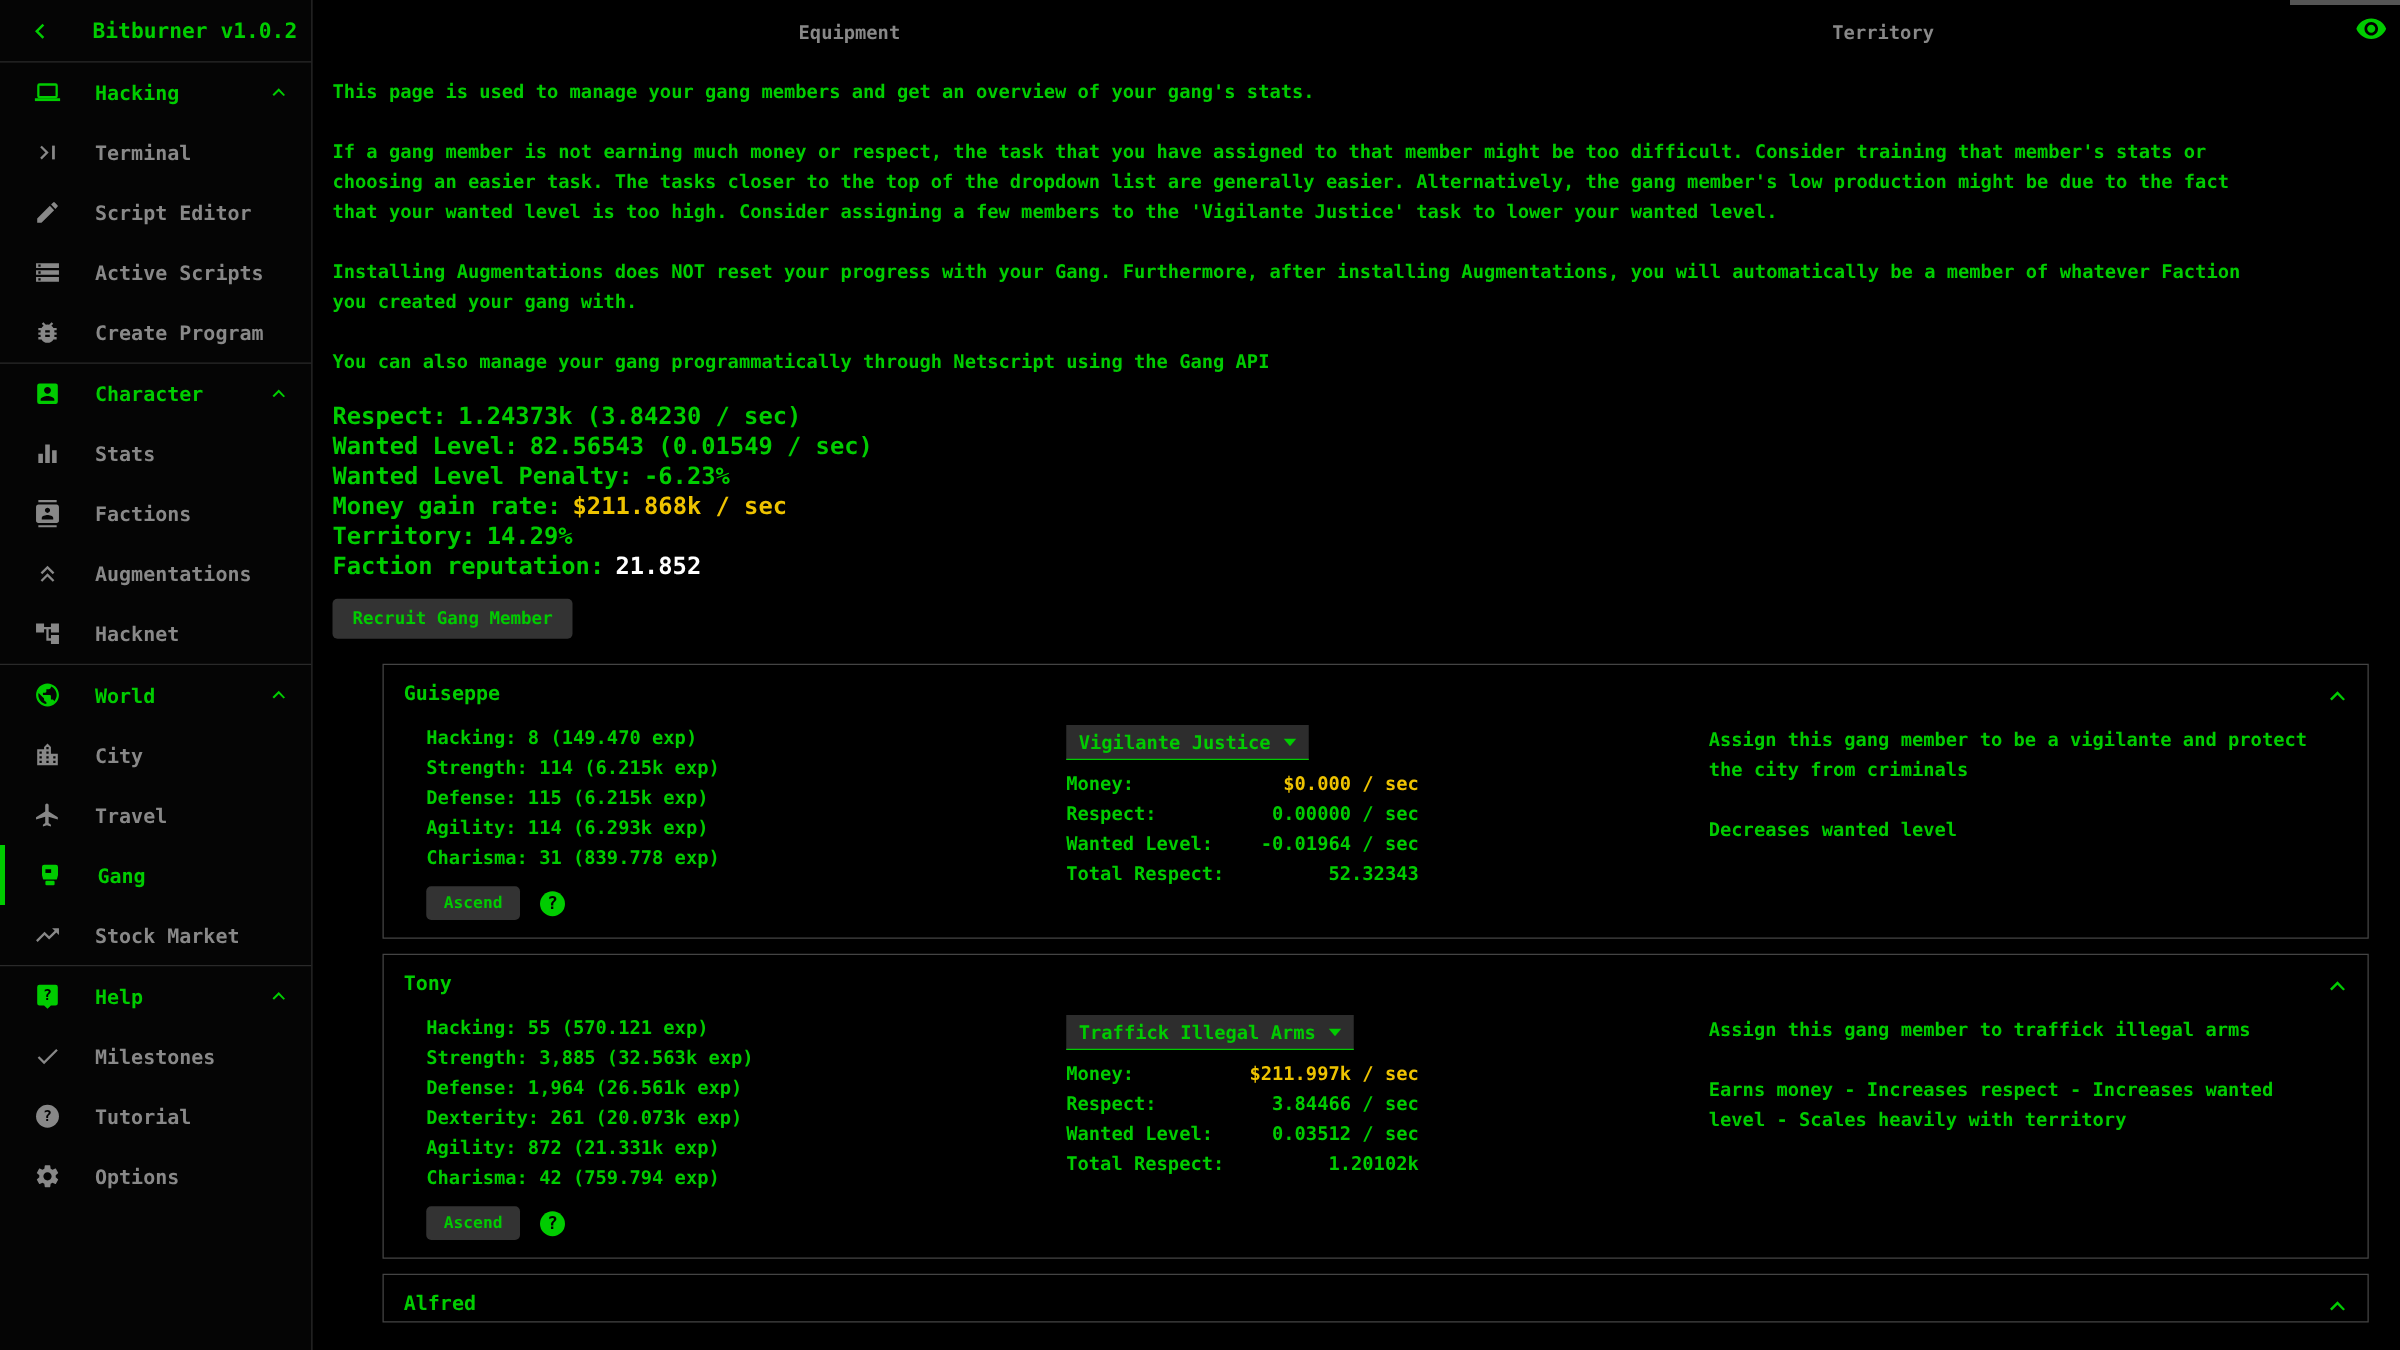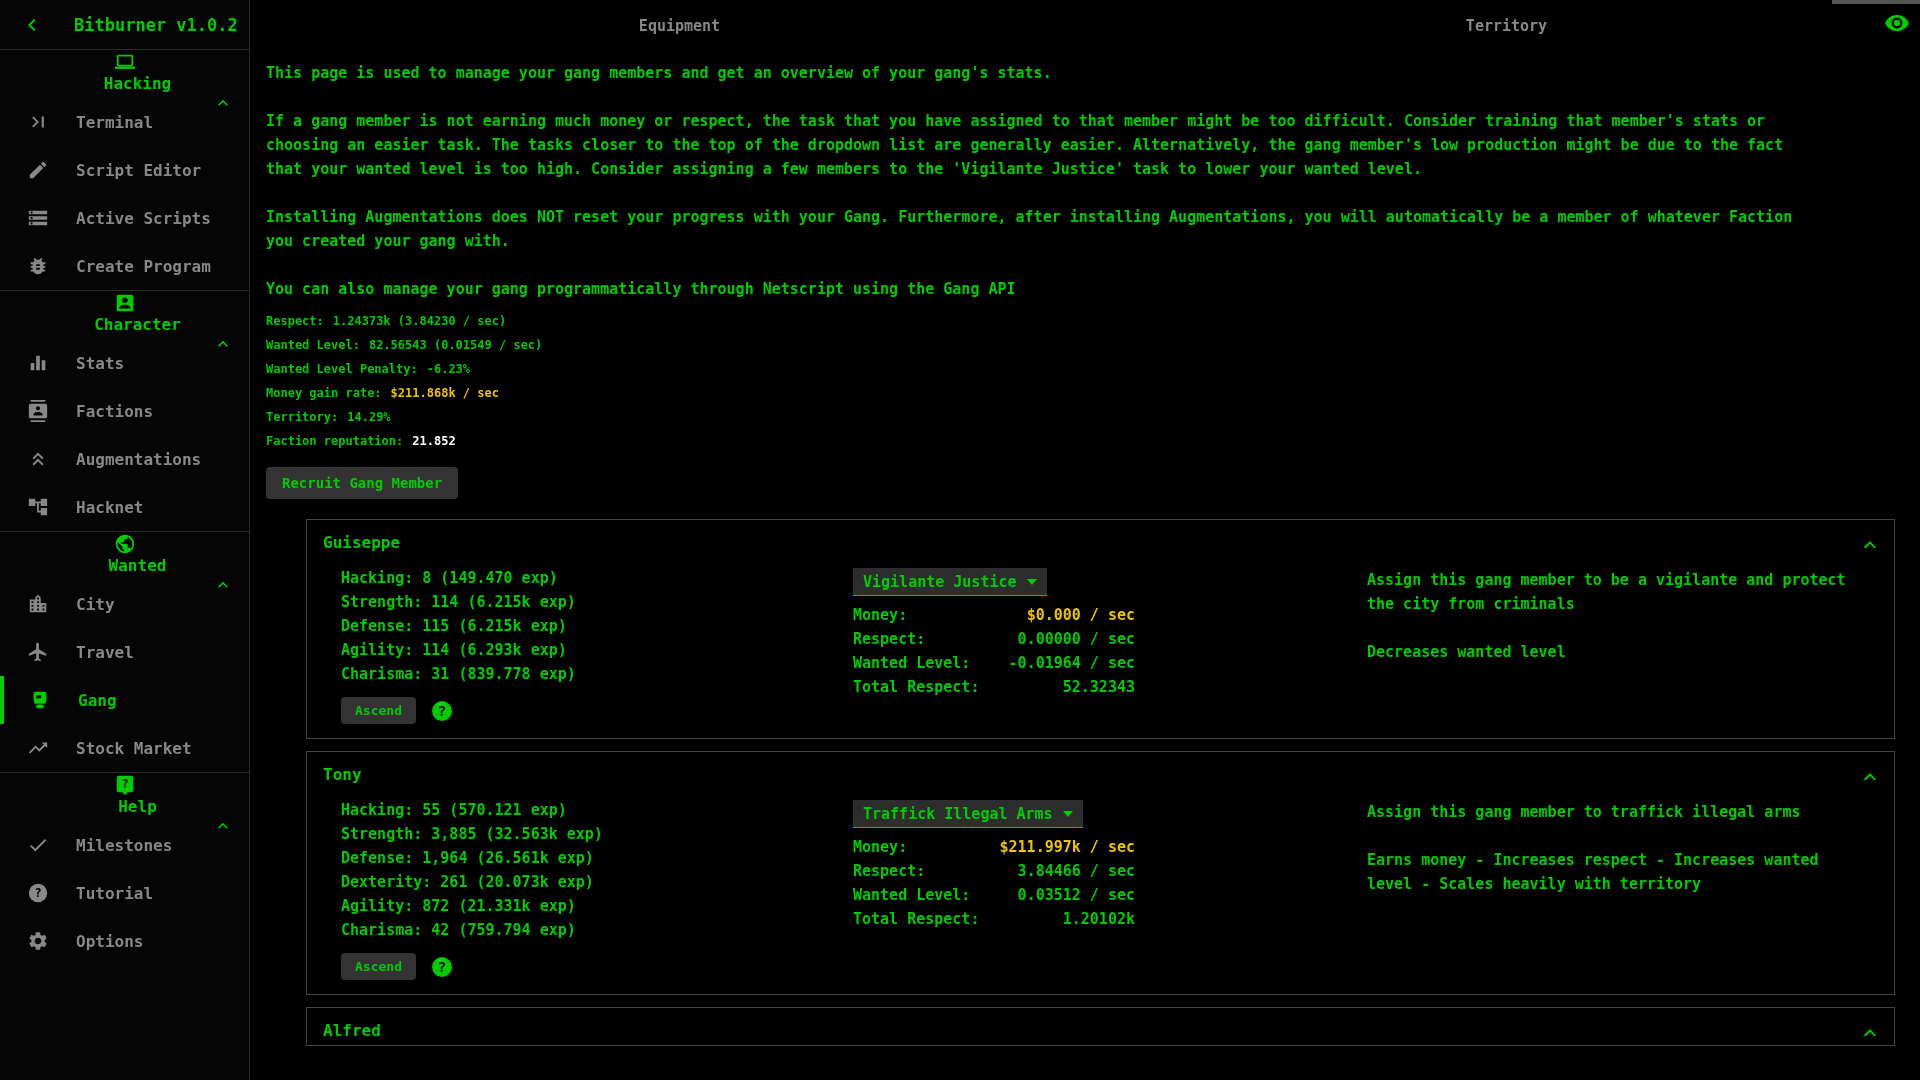--- a/index.html
+++ b/index.html
@@ -31,39 +31,39 @@
   .sb-back{width:26px;height:26px;color:var(--green);cursor:pointer;display:flex;align-items:center;}
   .sb-back svg{width:24px;height:24px;}
   .sb-title{margin-left:28px;font-size:17px;color:var(--green);}
   .sb-divider{border-top:1px solid var(--divider);}
   .sb-item{
     height:48px;display:flex;align-items:center;padding-left:26px;cursor:pointer;
   }
   .sb-item .sb-icon{width:24px;height:24px;margin-right:26px;display:flex;align-items:center;justify-content:center;flex:0 0 24px;}
   .sb-item .sb-icon svg{width:22px;height:22px;}
   .sb-item .sb-label{font-size:16px;}
-  .sb-item.section{color:var(--green);flex-direction:column;}
+  .sb-item.section{color:var(--green);}
   .sb-item.sub{color:var(--gray);}
   .sb-item.active{border-left:4px solid var(--green);padding-left:24px;color:var(--green);}
   .sb-chevron{margin-left:auto;margin-right:16px;width:20px;height:20px;color:var(--green);}
   .sb-chevron svg{width:20px;height:20px;}
   
   .main{position:absolute;left:250px;top:0;width:1670px;height:1080px;}
   .tabbar{display:flex;height:51px;margin-left:16px;}
   .tab{flex:1;display:flex;align-items:center;justify-content:center;font-size:15px;color:var(--gray);cursor:pointer;position:relative;}
   .tab.selected{color:var(--green);border-bottom:2px solid var(--green);}
   .overview-bar{position:absolute;top:0;right:0;width:88px;height:4px;background:#555;}
   .eye-btn{position:absolute;top:10px;right:10px;width:26px;height:26px;color:var(--green);cursor:pointer;}
   .eye-btn svg{width:26px;height:26px;}
   
   .content{padding-left:16px;}
   .para{font-size:15px;line-height:24px;white-space:pre-line;}
   .p1{margin-top:10px;}
   .p2,.p3,.p4{margin-top:24px;}
-  .stats-block{margin-top:8px;font-size:12px;line-height:24px;}
+  .stats-block{margin-top:20px;font-size:19px;line-height:24px;}
   .stat-line .lbl{margin-right:9px;}
   .stat-line .val{}
   .stat-line .val.money{color:var(--money);}
   .stat-line .val.white{color:var(--white);}
   .btn{
     display:inline-block;background:var(--btn_bg);color:var(--green);
     border:none;font-family:inherit;font-weight:bold;border-radius:4px;cursor:pointer;
     box-shadow:0 2px 4px rgba(0,0,0,.6);
   }
   .recruit-btn{margin-top:14px;font-size:14px;padding:8px 16px;}
@@ -204,21 +204,21 @@
     <span class="sb-label">Hacknet</span>
   </div>
   <div class="sb-divider"></div>
 
   <div class="sb-item section">
     <span class="sb-icon">
       <svg viewBox="0 0 24 24" fill="currentColor">
           <path d="M12 2C6.48 2 2 6.48 2 12s4.48 10 10 10 10-4.48 10-10S17.52 2 12 2zm-1 17.93c-3.95-.49-7-3.85-7-7.93 0-.62.08-1.21.21-1.79L9 15v1c0 1.1.9 2 2 2v1.93zm6.9-2.54c-.26-.81-1-1.39-1.9-1.39h-1v-3c0-.55-.45-1-1-1H8v-2h2c.55 0 1-.45 1-1V7h2c1.1 0 2-.9 2-2v-.41c2.93 1.19 5 4.06 5 7.41 0 2.08-.8 3.97-2.1 5.39z"></path>
         </svg>
     </span>
-    <span class="sb-label">Wanted</span>
+    <span class="sb-label">World</span>
     <span class="sb-chevron">
       <svg viewBox="0 0 24 24" fill="currentColor">
           <path d="m12 8-6 6 1.41 1.41L12 10.83l4.59 4.58L18 14.41z"></path>
         </svg>
     </span>
   </div>
   <div class="sb-item sub">
     <span class="sb-icon">
       <svg viewBox="0 0 24 24" fill="currentColor">
           <path d="M15 11V5l-3-3-3 3v2H3v14h18V11h-6zm-8 8H5v-2h2v2zm0-4H5v-2h2v2zm0-4H5V9h2v2zm6 8h-2v-2h2v2zm0-4h-2v-2h2v2zm0-4h-2V9h2v2zm0-4h-2V5h2v2zm6 12h-2v-2h2v2zm0-4h-2v-2h2v2z"></path>

